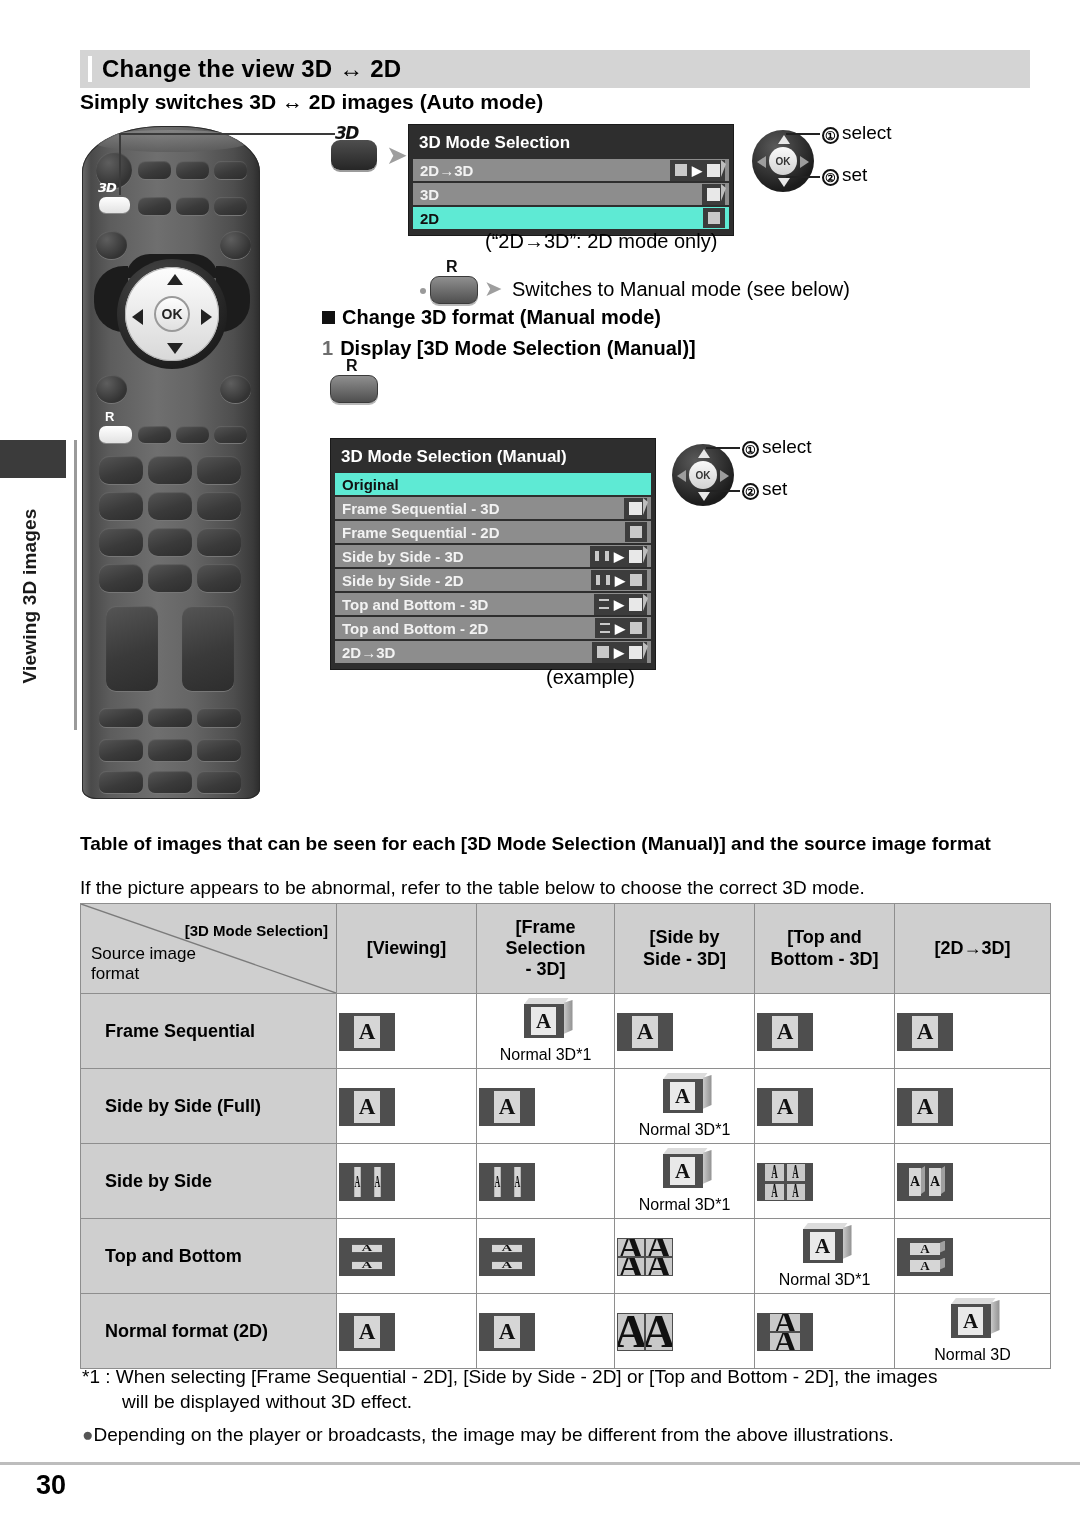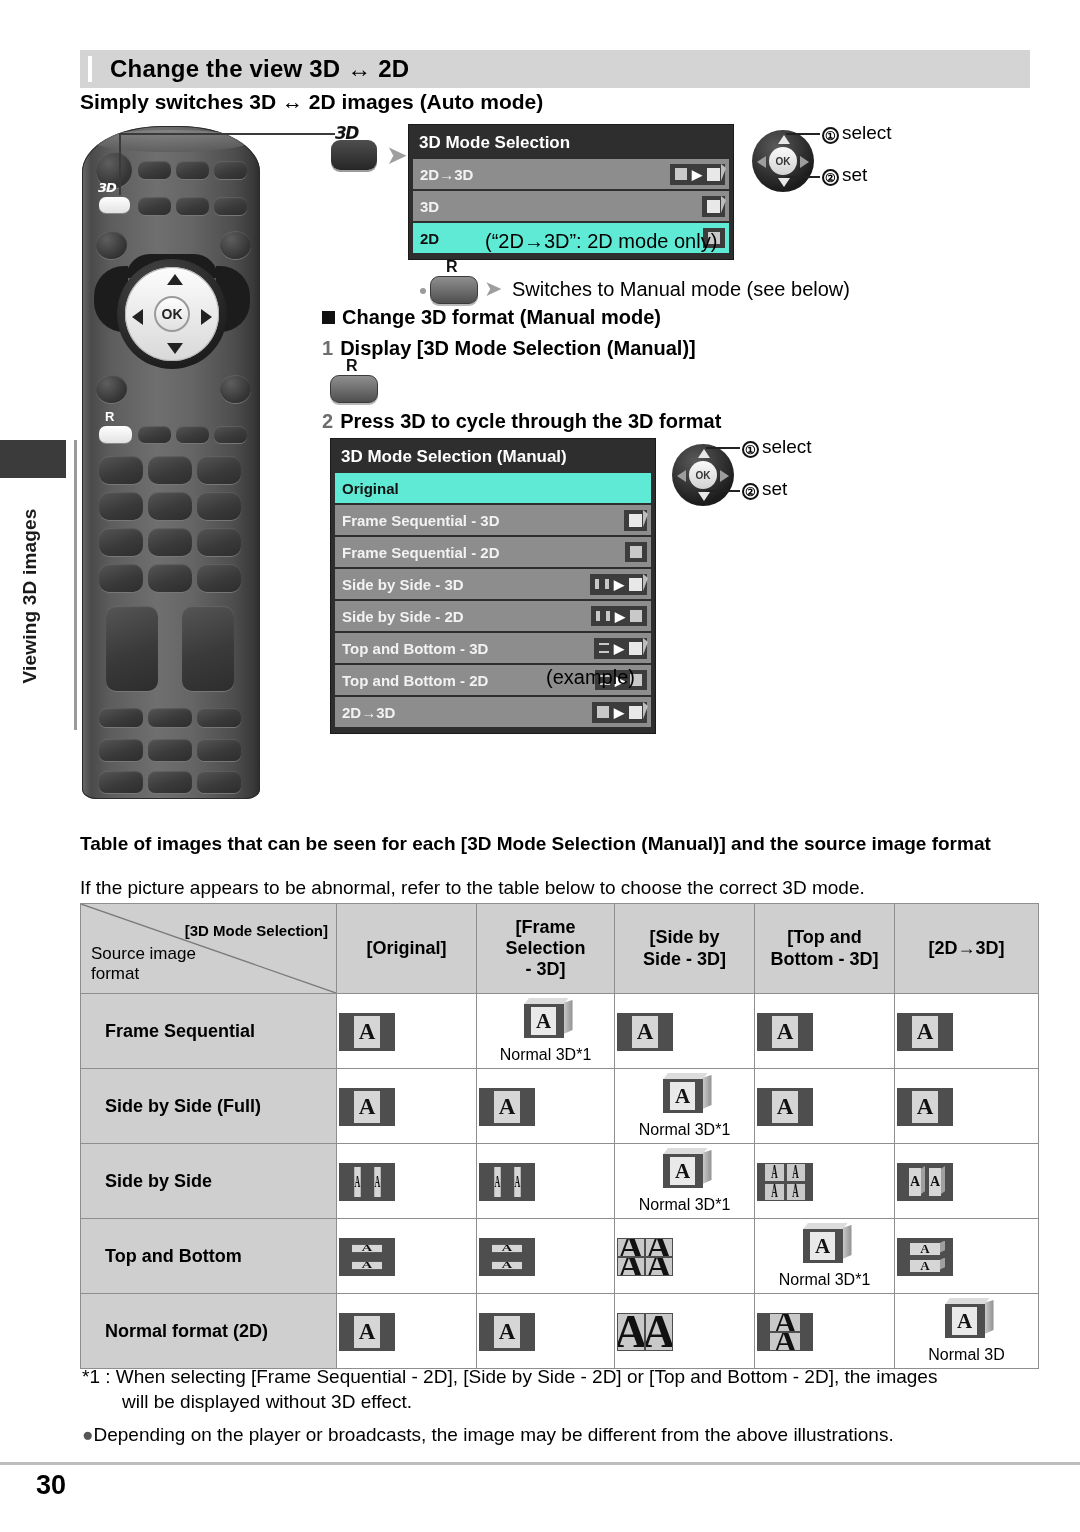--- a/index.html
+++ b/index.html
@@ -35,21 +35,21 @@
 
   
   .title-bar {
     position:absolute; left:80px; top:50px; width:950px; height:38px;
     background:#d4d4d4;
     display:flex; align-items:center;
   }
   .title-bar .bar-accent {
     width:4px; height:26px; background:#ffffff; margin-left:8px; margin-right:10px;
   }
-  .title-bar h1 { font-size:24px; font-weight:bold; margin:8px; letter-spacing:.2px; }
+  .title-bar h1 { font-size:24px; font-weight:bold; margin:0; letter-spacing:.2px; }
 
   .subhead {
     position:absolute; left:80px; top:90px;
     font-size:21px; font-weight:bold; letter-spacing:0px;
   }
 
   
   .remote {
     position:absolute; left:82px; top:126px; width:178px; height:673px;
     border-radius: 80px 80px 14px 14px / 46px 46px 10px 10px;
@@ -158,21 +158,21 @@
     position:absolute;
     background:#2e2e2e;
     border:1px solid #1a1a1a;
     padding:4px;
   }
   .osd-title {
     color:#ffffff; font-size:17px; font-weight:bold;
     padding:4px 6px 6px 6px;
   }
   .osd-row {
-    height:30px; margin-bottom:2px;
+    height:22px; margin-bottom:2px;
     display:flex; align-items:center; justify-content:space-between;
     padding:0 4px 0 7px;
     font-size:15px; font-weight:bold;
   }
   .osd-row.grey { background:#8d8d8d; color:#f2f2f2; }
   .osd-row.white{ background:#5eead4; color:#111; }
   .osd-row .lab { white-space:nowrap; }
   .osd-icons { display:flex; align-items:center; gap:2px; }
   .ic-flat {
     width:16px;height:16px;background:#c9c9c9;border:2px solid #3c3c3c;
@@ -560,23 +560,20 @@
   </div>
   <div class="t b" style="left:322px;top:337px;font-size:20px;">
     <span style="color:#6d6d6d;margin-right:7px;">1</span><span>Display [3D Mode Selection (Manual)]</span>
   </div>
 
   <div class="rkey" style="left:330px;top:375px;">
     <div class="tag">R</div>
     <div class="cap"></div>
   </div>
 
-  <div class="t b" style="left:322px;top:410px;font-size:20px;">
-    <span style="color:#6d6d6d;margin-right:7px;">2</span><span>Press 3D to cycle through the 3D format</span>
-  </div>
 
   <div class="osd" style="left:330px;top:438px;width:326px;">
     <div class="osd-title">3D Mode Selection (Manual)</div>
 
     <div class="osd-row white">
       <span class="lab">Original</span>
       <span class="osd-icons"></span>
     </div>
 
     <div class="osd-row grey">
@@ -676,36 +673,36 @@
     <thead>
       <tr>
         <th class="corner">
           <svg class="corner-diag" viewBox="0 0 256 90" preserveAspectRatio="none">
             <line x1="0" y1="0" x2="256" y2="90" stroke="#7b7b7b" stroke-width="1.4"></line>
           </svg>
           <div class="corner-tr">[3D Mode Selection]</div>
           <div class="corner-bl">Source image<br>format</div>
         </th>
         <th class="colh" style="width:140px;">
-          <span>[Original]</span>
+          <span>[Viewing]</span>
         </th>
         <th class="colh" style="width:138px;">
           <span>[Frame</span><br>
           <span>Selection</span><br>
           <span>- 3D]</span>
         </th>
         <th class="colh" style="width:140px;">
           <span>[Side by</span><br>
           <span>Side - 3D]</span>
         </th>
         <th class="colh" style="width:140px;">
           <span>[Top and</span><br>
           <span>Bottom - 3D]</span>
         </th>
-        <th class="colh" style="width:144px;">
+        <th class="colh" style="width:156px;">
           <span>[2D→3D]</span>
         </th>
       </tr>
     </thead>
     <tbody>
 
       <tr>
         <td class="rowh">Frame Sequential</td>
         <td class="cell">
           <span class="thumb tA">

